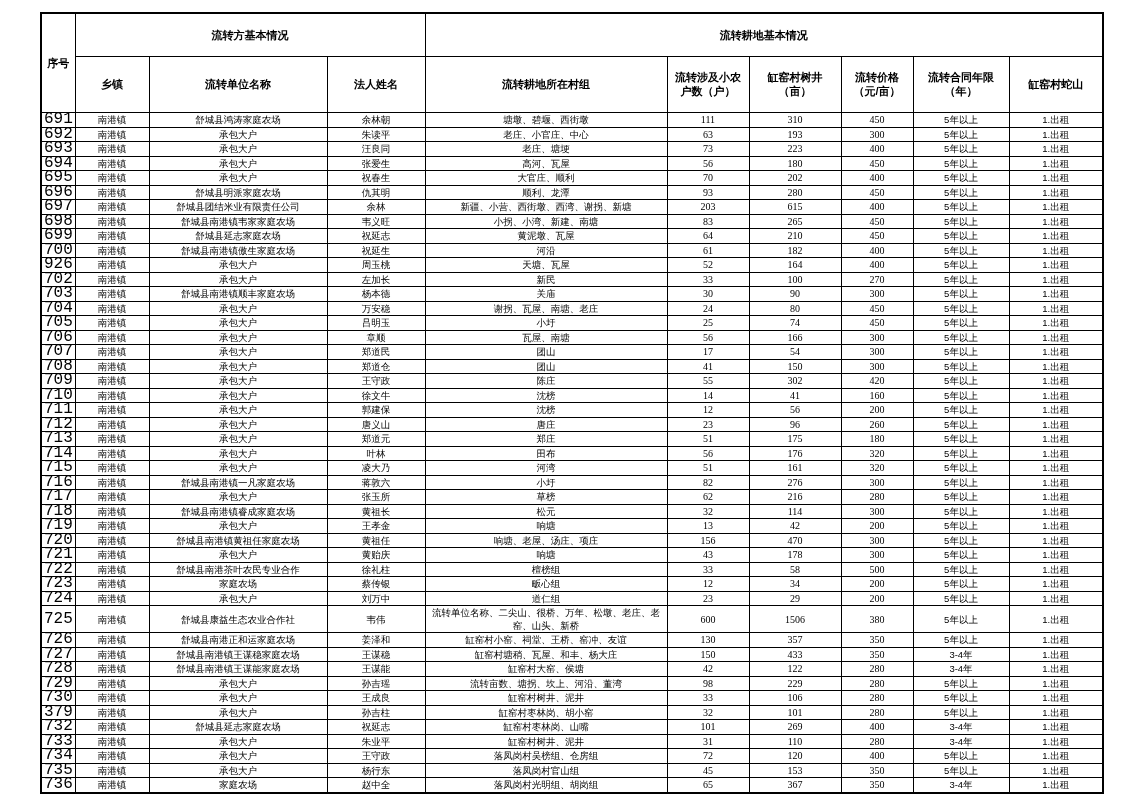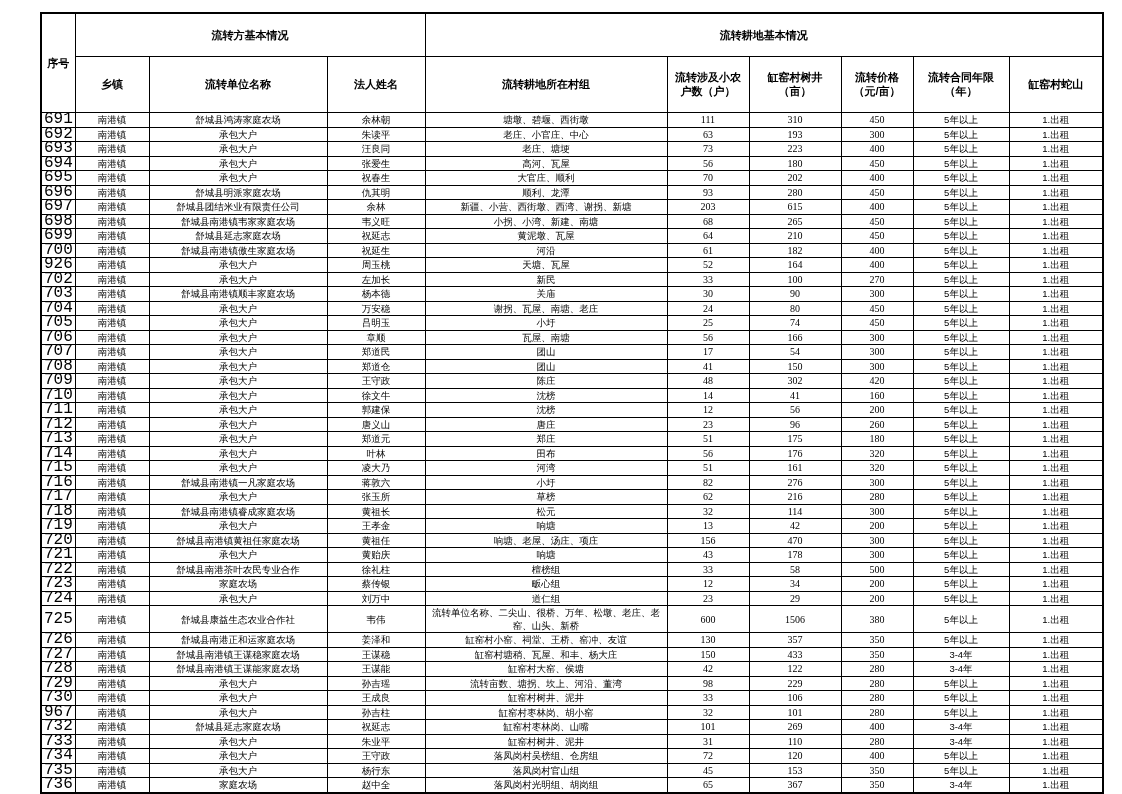--- a/index.html
+++ b/index.html
@@ -148,21 +148,21 @@
           <td class="c7">400</td>
           <td class="c8">5年以上</td>
           <td class="c9">1.出租</td>
         </tr>
         <tr>
           <td class="c0">698</td>
           <td class="c1">南港镇</td>
           <td class="c2">舒城县南港镇韦家家庭农场</td>
           <td class="c3">韦义旺</td>
           <td class="c4">小拐、小湾、新建、南塘</td>
-          <td class="c5">68</td>
+          <td class="c5">83</td>
           <td class="c6">265</td>
           <td class="c7">450</td>
           <td class="c8">5年以上</td>
           <td class="c9">1.出租</td>
         </tr>
         <tr>
           <td class="c0">699</td>
           <td class="c1">南港镇</td>
           <td class="c2">舒城县延志家庭农场</td>
           <td class="c3">祝延志</td>
@@ -280,21 +280,21 @@
           <td class="c7">300</td>
           <td class="c8">5年以上</td>
           <td class="c9">1.出租</td>
         </tr>
         <tr>
           <td class="c0">709</td>
           <td class="c1">南港镇</td>
           <td class="c2">承包大户</td>
           <td class="c3">王守政</td>
           <td class="c4">陈庄</td>
-          <td class="c5">48</td>
+          <td class="c5">55</td>
           <td class="c6">302</td>
           <td class="c7">420</td>
           <td class="c8">5年以上</td>
           <td class="c9">1.出租</td>
         </tr>
         <tr>
           <td class="c0">710</td>
           <td class="c1">南港镇</td>
           <td class="c2">承包大户</td>
           <td class="c3">徐文牛</td>
@@ -539,21 +539,21 @@
           <td class="c2">承包大户</td>
           <td class="c3">王成良</td>
           <td class="c4">缸窑村树井、泥井</td>
           <td class="c5">33</td>
           <td class="c6">106</td>
           <td class="c7">280</td>
           <td class="c8">5年以上</td>
           <td class="c9">1.出租</td>
         </tr>
         <tr>
-          <td class="c0">967</td>
+          <td class="c0">379</td>
           <td class="c1">南港镇</td>
           <td class="c2">承包大户</td>
           <td class="c3">孙吉柱</td>
           <td class="c4">缸窑村枣林岗、胡小窑</td>
           <td class="c5">32</td>
           <td class="c6">101</td>
           <td class="c7">280</td>
           <td class="c8">5年以上</td>
           <td class="c9">1.出租</td>
         </tr>

